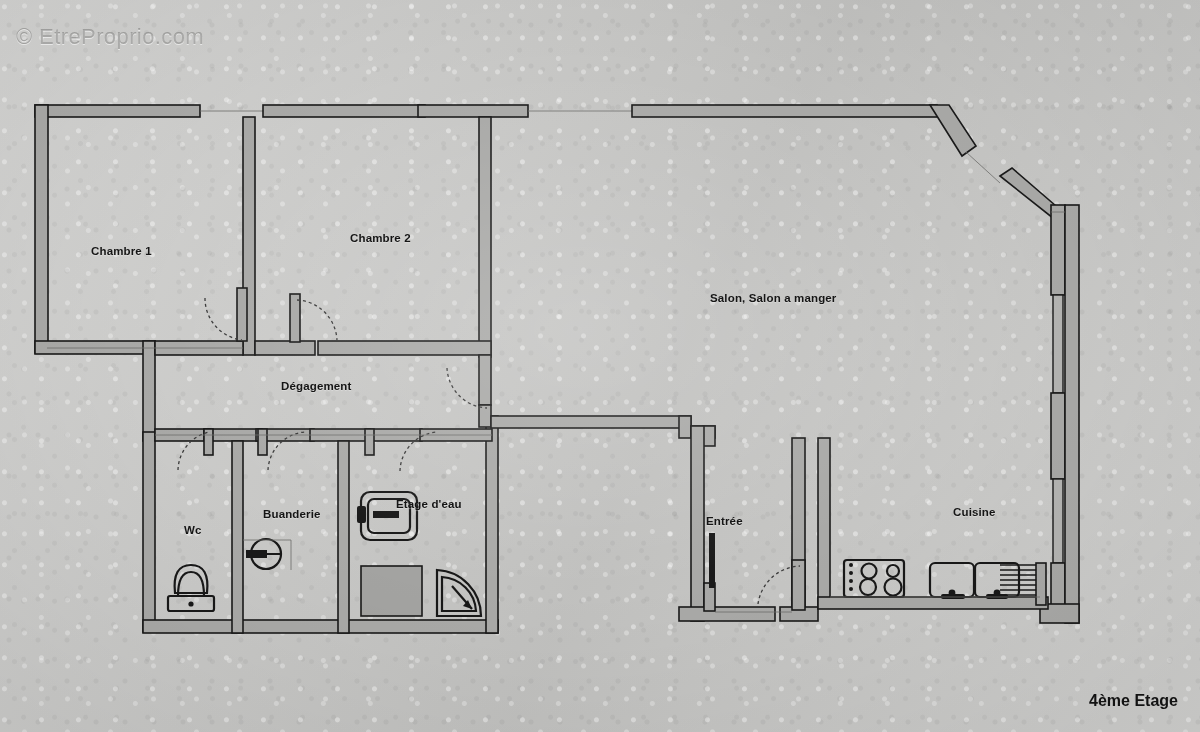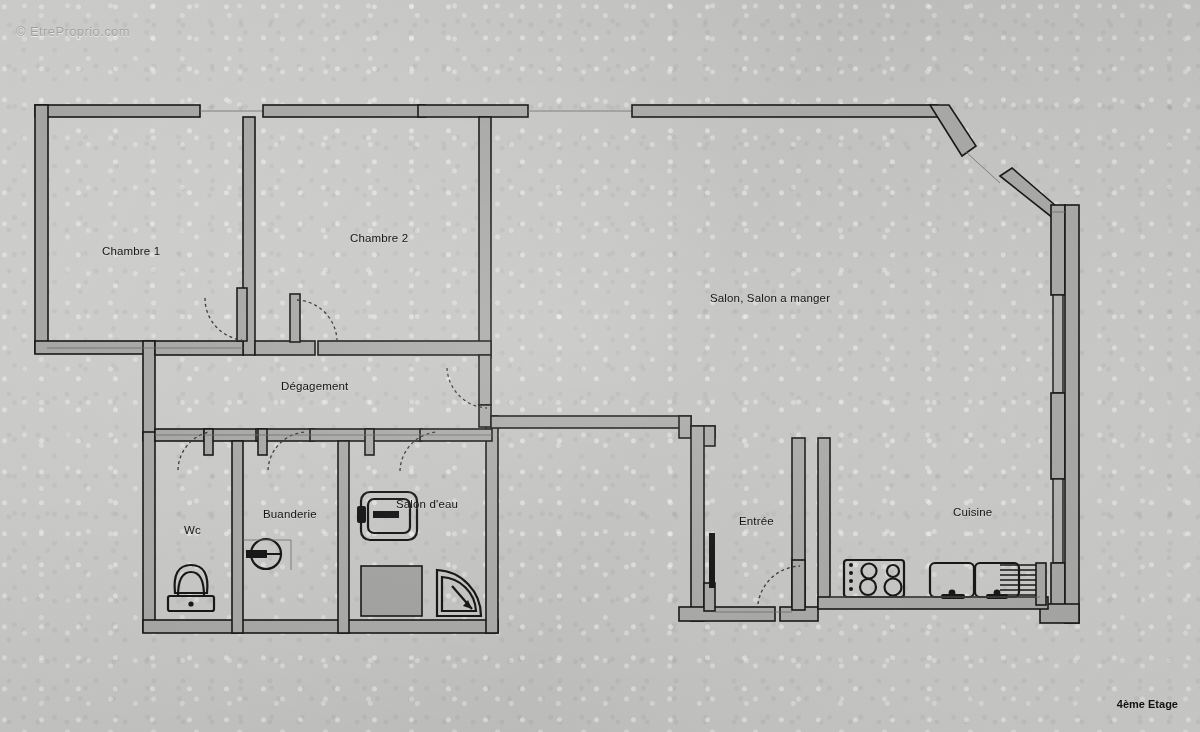--- a/index.html
+++ b/index.html
@@ -25,34 +25,34 @@
     background-size:37px 31px,29px 41px,43px 33px,31px 29px,47px 43px,33px 37px,100% 100%;
     pointer-events:none;
   }
   #vignette{
     position:absolute;inset:0;pointer-events:none;
     background:radial-gradient(ellipse at 48% 45%, rgba(255,255,255,.16) 0%, rgba(255,255,255,0) 46%, rgba(0,0,0,.055) 92%);
   }
   #plan-svg{position:absolute;left:0;top:0;}
   .watermark{
     position:absolute;left:16px;top:24px;
-    font-size:13px;letter-spacing:.4px;
+    font-size:22px;letter-spacing:.4px;
     color:rgba(120,120,118,.55);
     text-shadow:0 1px 0 rgba(255,255,255,.55);
     user-select:none;white-space:nowrap;
   }
   .room-label{
     position:absolute;
-    font-size:11.5px;font-weight:normal;color:#151515;
+    font-size:11.5px;font-weight:bold;color:#151515;
     white-space:nowrap;letter-spacing:.15px;
     text-shadow:0 1px 1px rgba(255,255,255,.35);
   }
   .floor-label{
     position:absolute;right:22px;bottom:22px;
-    font-size:11px;font-weight:bold;color:#121212;white-space:nowrap;
+    font-size:16px;font-weight:bold;color:#121212;white-space:nowrap;
   }
 </style>
 </head>
 <body>
 
 <div id="paper-texture"></div>
 
 <svg id="plan-svg" width="1200" height="732" viewBox="0 0 1200 732">
 
   <defs>
@@ -241,23 +241,23 @@
     </g>
   </g>
 
   <line class="thin" x1="830" y1="597" x2="1040" y2="597" stroke="#1a1a1a" stroke-width="1.4"></line>
 </svg>
 
 <div id="vignette"></div>
 
 <div class="watermark">© EtreProprio.com</div>
 
-<div class="room-label" style="left:102px;top:245px">Chambre 1</div>
+<div class="room-label" style="left:91px;top:245px">Chambre 1</div>
 <div class="room-label" style="left:350px;top:232px">Chambre 2</div>
 <div class="room-label" style="left:710px;top:292px">Salon, Salon a manger</div>
 <div class="room-label" style="left:281px;top:380px">Dégagement</div>
 <div class="room-label" style="left:184px;top:524px">Wc</div>
 <div class="room-label" style="left:263px;top:508px">Buanderie</div>
-<div class="room-label" style="left:396px;top:498px">Salon d'eau</div>
-<div class="room-label" style="left:739px;top:515px">Entrée</div>
+<div class="room-label" style="left:396px;top:498px">Etage d'eau</div>
+<div class="room-label" style="left:706px;top:515px">Entrée</div>
 <div class="room-label" style="left:953px;top:506px">Cuisine</div>
 
 <div class="floor-label">4ème Etage</div>
 
 </body></html>

